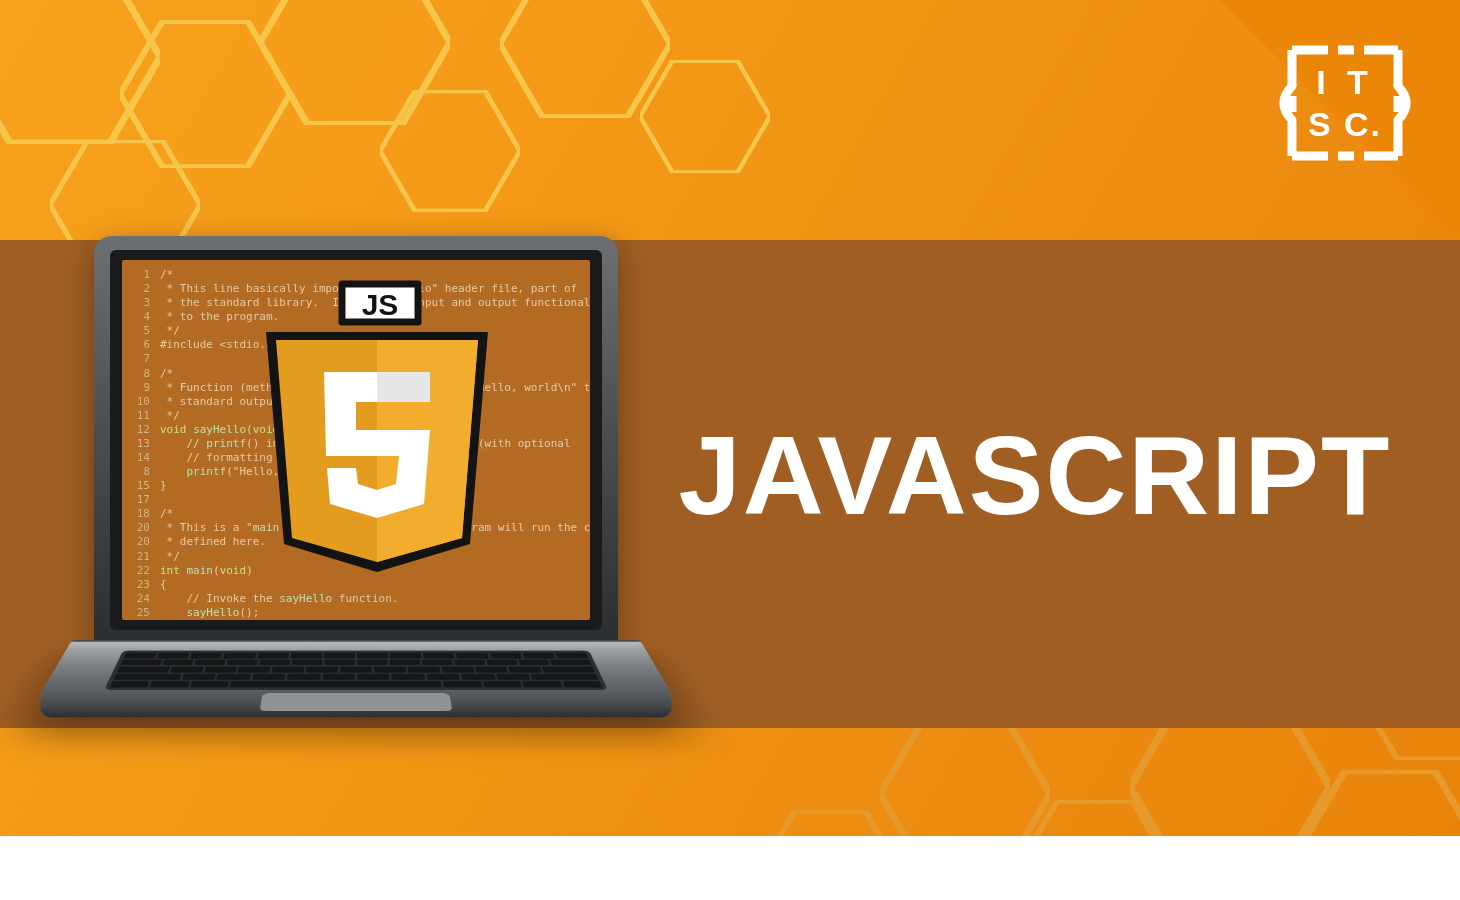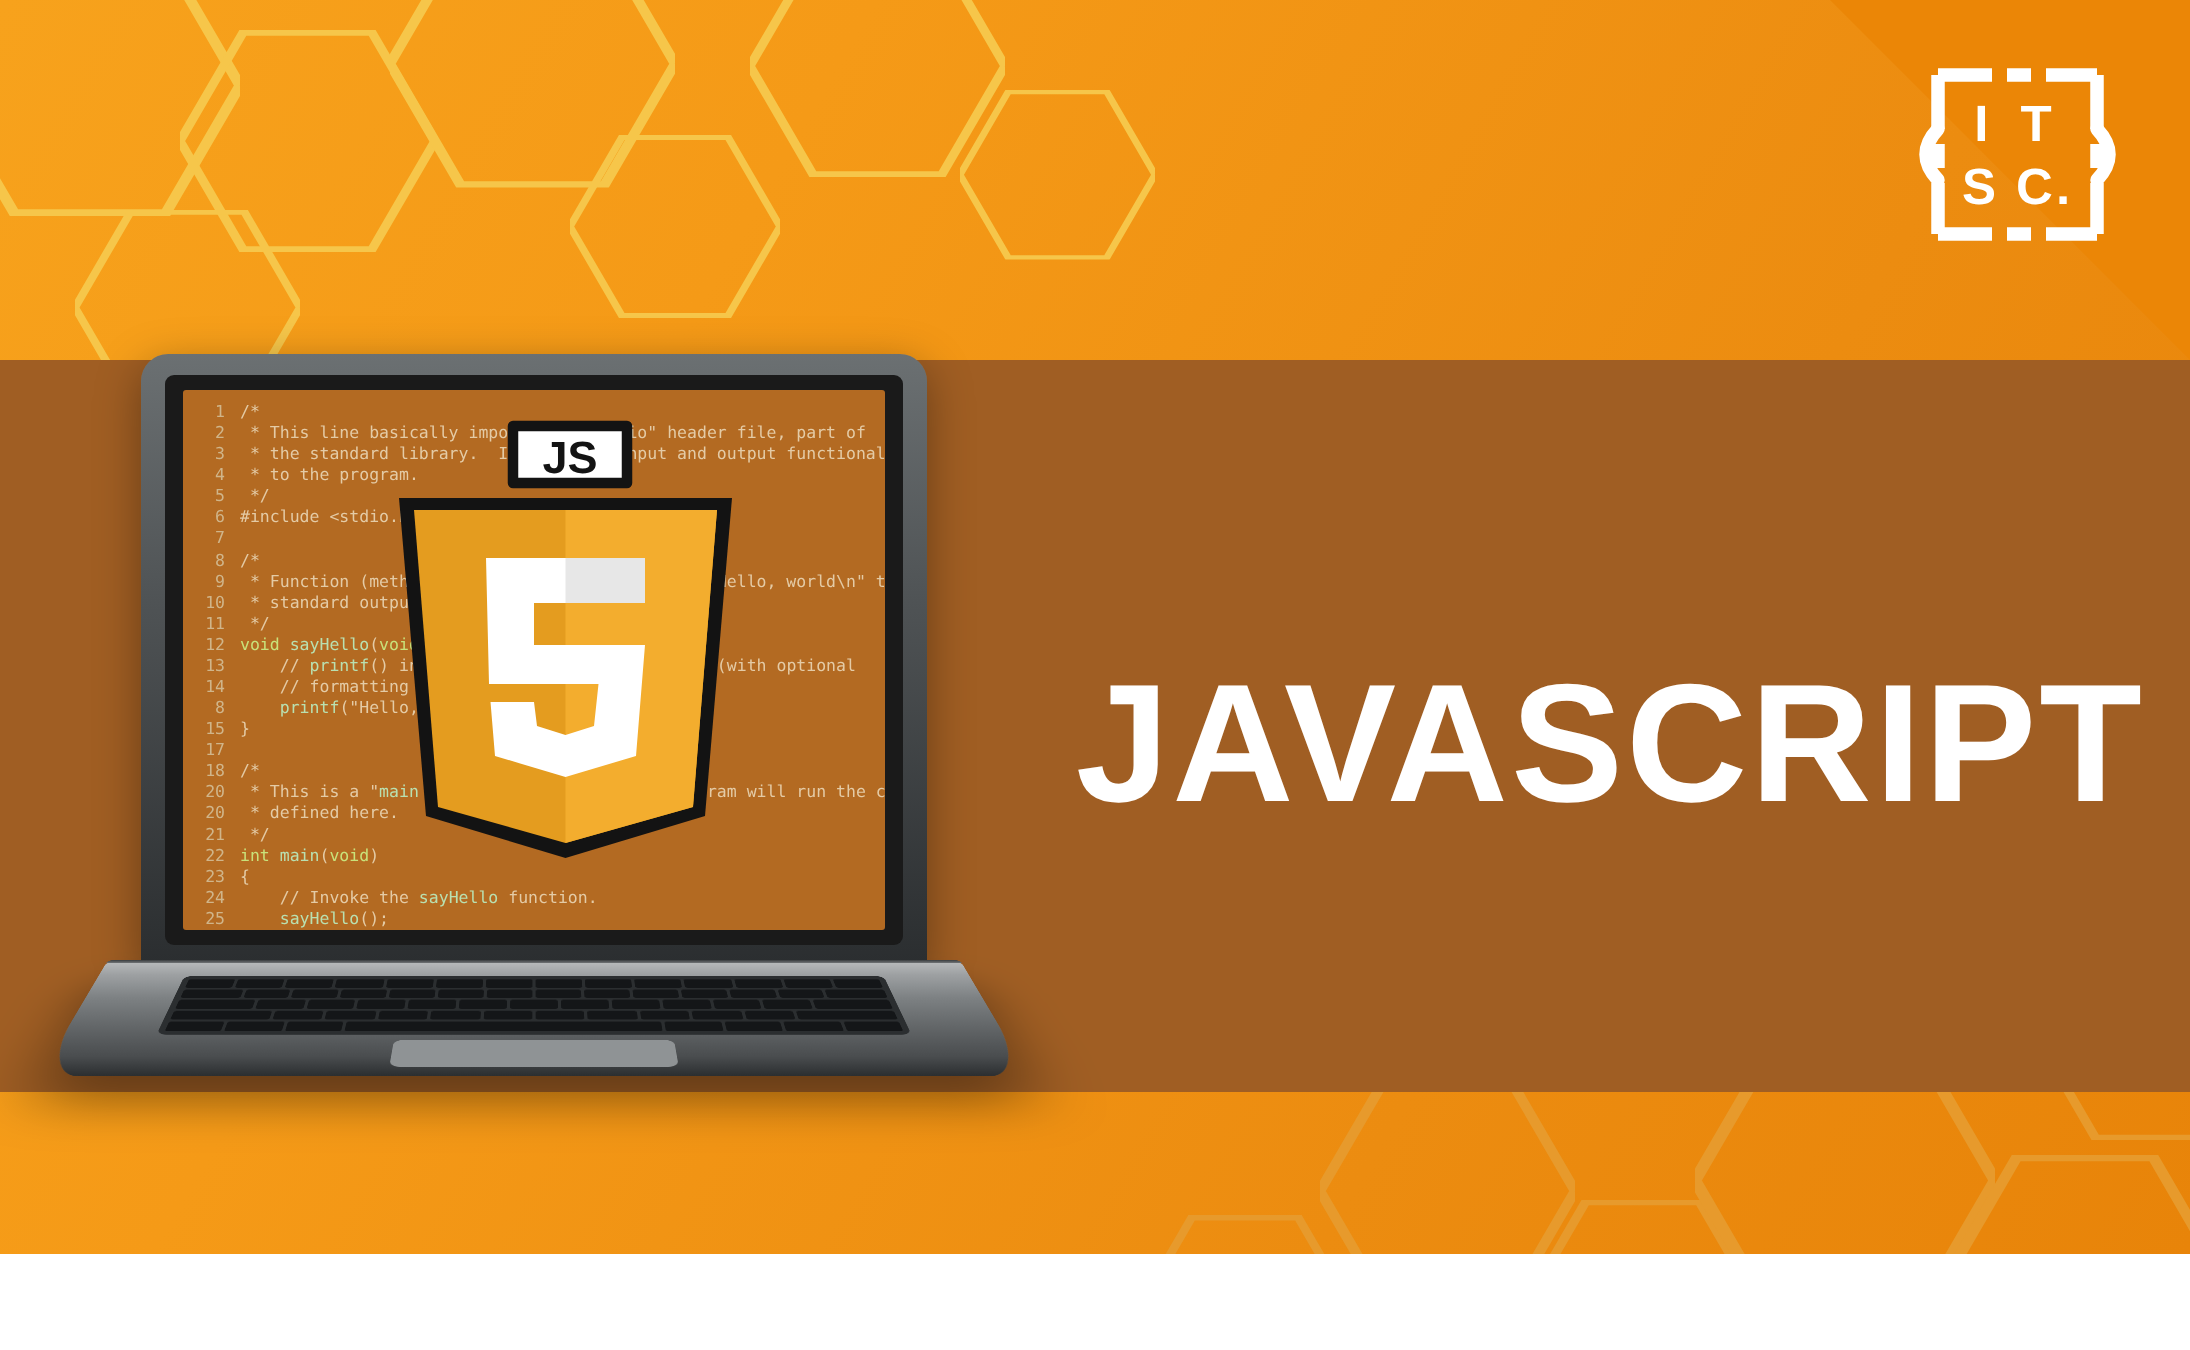--- a/index.html
+++ b/index.html
@@ -20,22 +20,22 @@
     border-top:240px solid #eb8606;
   }
   .logo {
     position:absolute; top:28px; right:40px; z-index:5;
   }
   .bar {
     position:absolute; left:0; top:240px; width:1460px; height:488px;
     background:#a05e23; z-index:2;
   }
   .headline {
-    position:absolute; left:640px; top:276px; width:790px; height:440px;
-    z-index:4; display:flex; flex-direction:row; justify-content:flex-end; align-items:center;
+    position:absolute; left:640px; top:256px; width:790px; height:440px;
+    z-index:4; display:flex; flex-direction:column; justify-content:center; align-items:center;
     color:#ffffff;
   }
   .headline span {
     display:block; font-weight:900;
     font-family:Impact,"Arial Black",sans-serif;
     letter-spacing:2px; line-height:1.05; text-align:center;
   }
   .headline .l1 { font-size:112px; }
   .headline .l2 { font-size:118px; }
   .headline .l3 { font-size:114px; }

